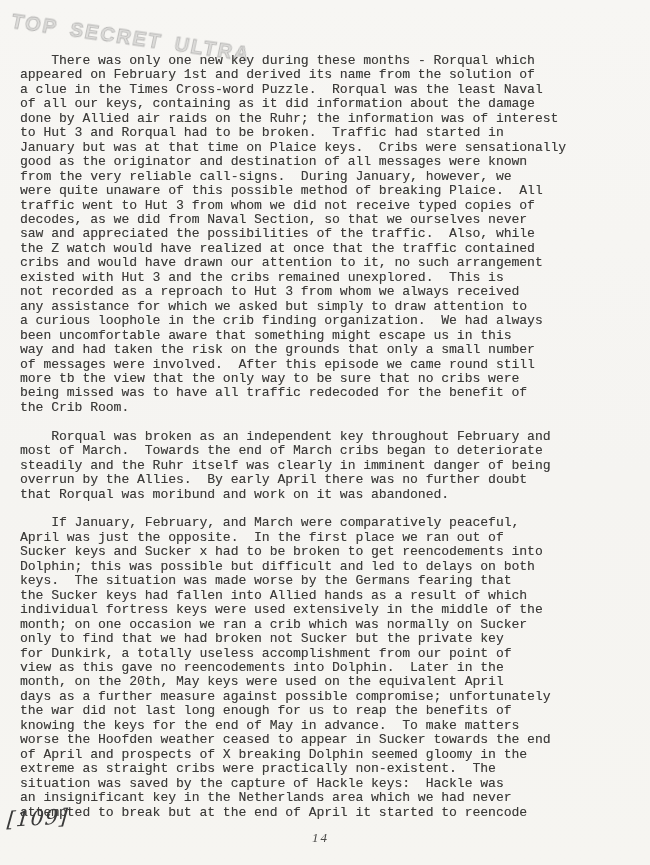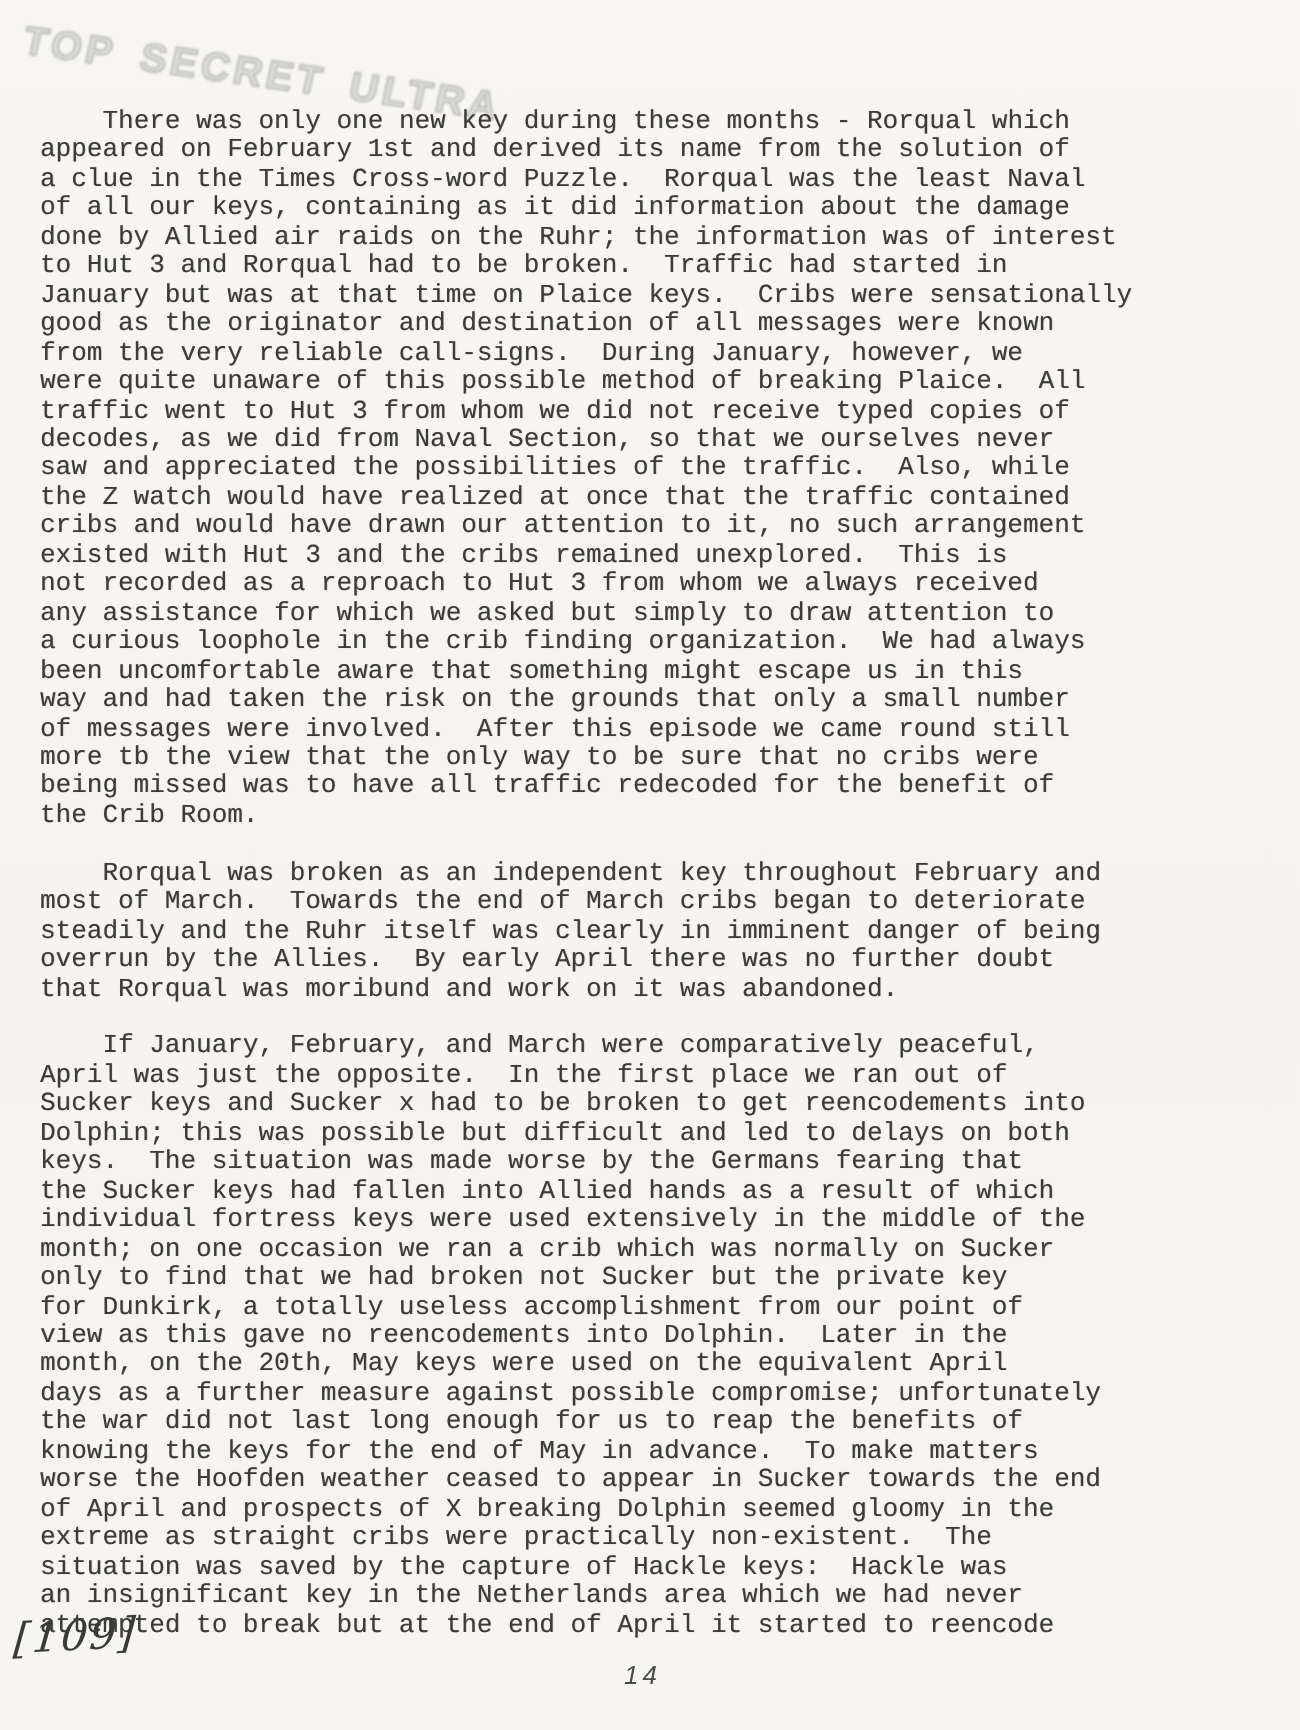--- a/index.html
+++ b/index.html
@@ -60,21 +60,21 @@
     font-style: italic;
     font-size: 21px;
     color: #3a3a3a;
     transform: rotate(-3deg) skewX(-8deg);
     letter-spacing: 1px;
   }
   .pagenum {
     position: absolute;
     left: 312px;
     top: 830px;
-    font-family: Liberation Sans, sans-serif;
+    font-family: Liberation Serif, serif;
     font-style: italic;
     font-size: 13px;
     color: #4a4a48;
     letter-spacing: 2px;
   }
 </style>
 </head>
 <body>
 
 <div class="sheet">

